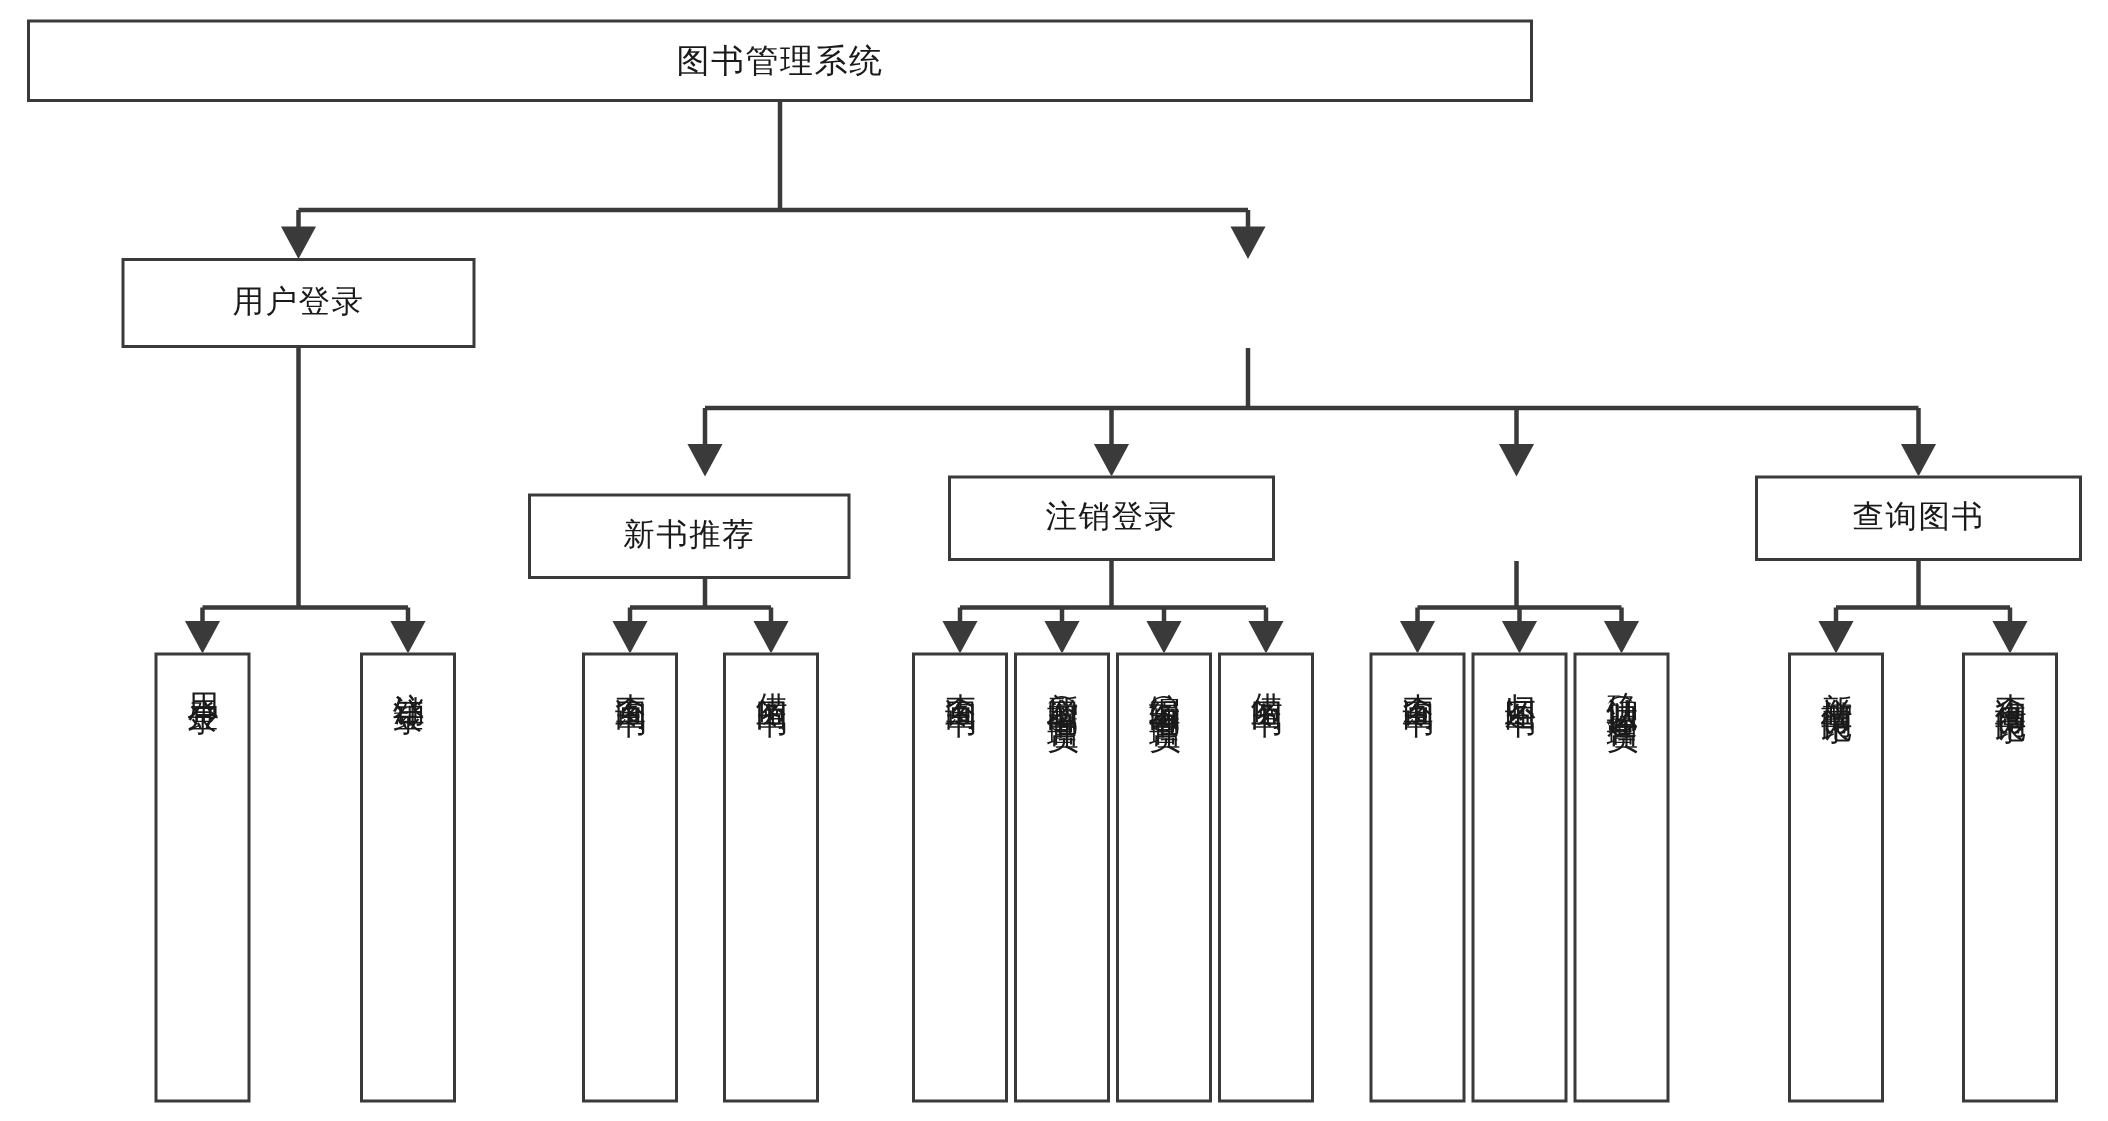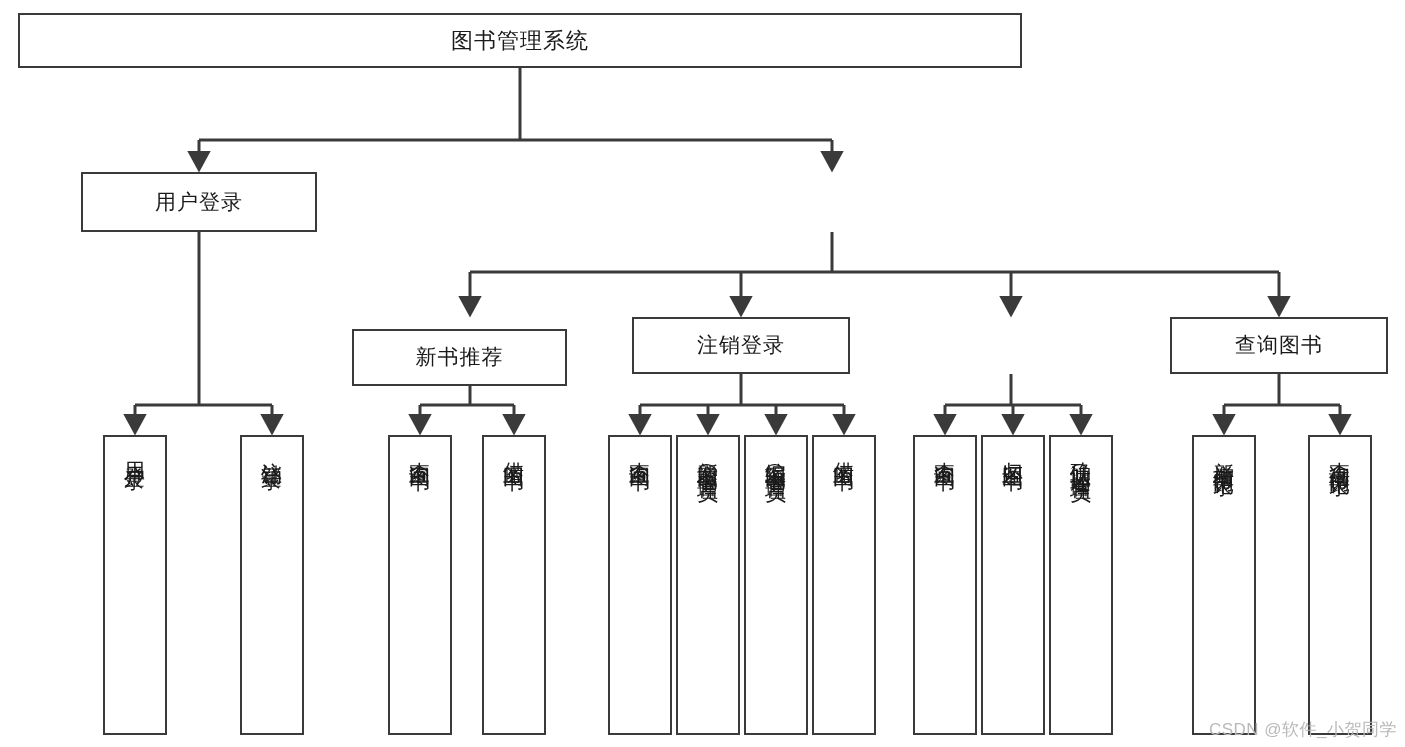--- a/index.html
+++ b/index.html
@@ -188,15 +188,14 @@
     <span class="node-label">确认归还（管理员）</span>
   </div>
 
   <div class="node vertical" style="left:1192px; top:435px; width:64px; height:300px;">
     <span class="node-label">新增借阅记录</span>
   </div>
   <div class="node vertical" style="left:1308px; top:435px; width:64px; height:300px;">
     <span class="node-label">查询借阅记录</span>
   </div>
 
-  <div id="watermark">CSDN @软件_小贺同学</div>
 
 </div>
 
 </body></html>

